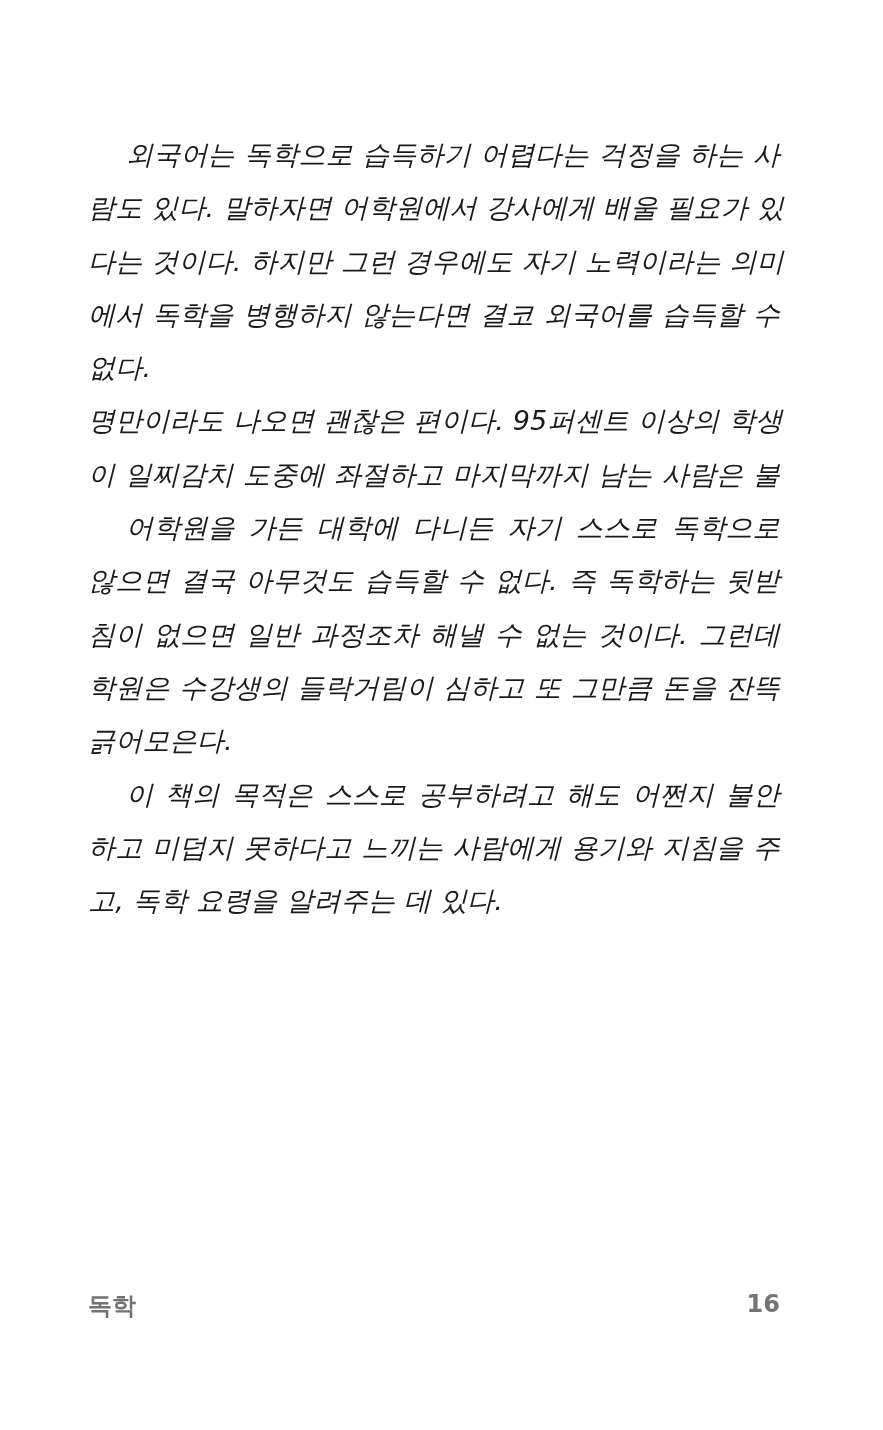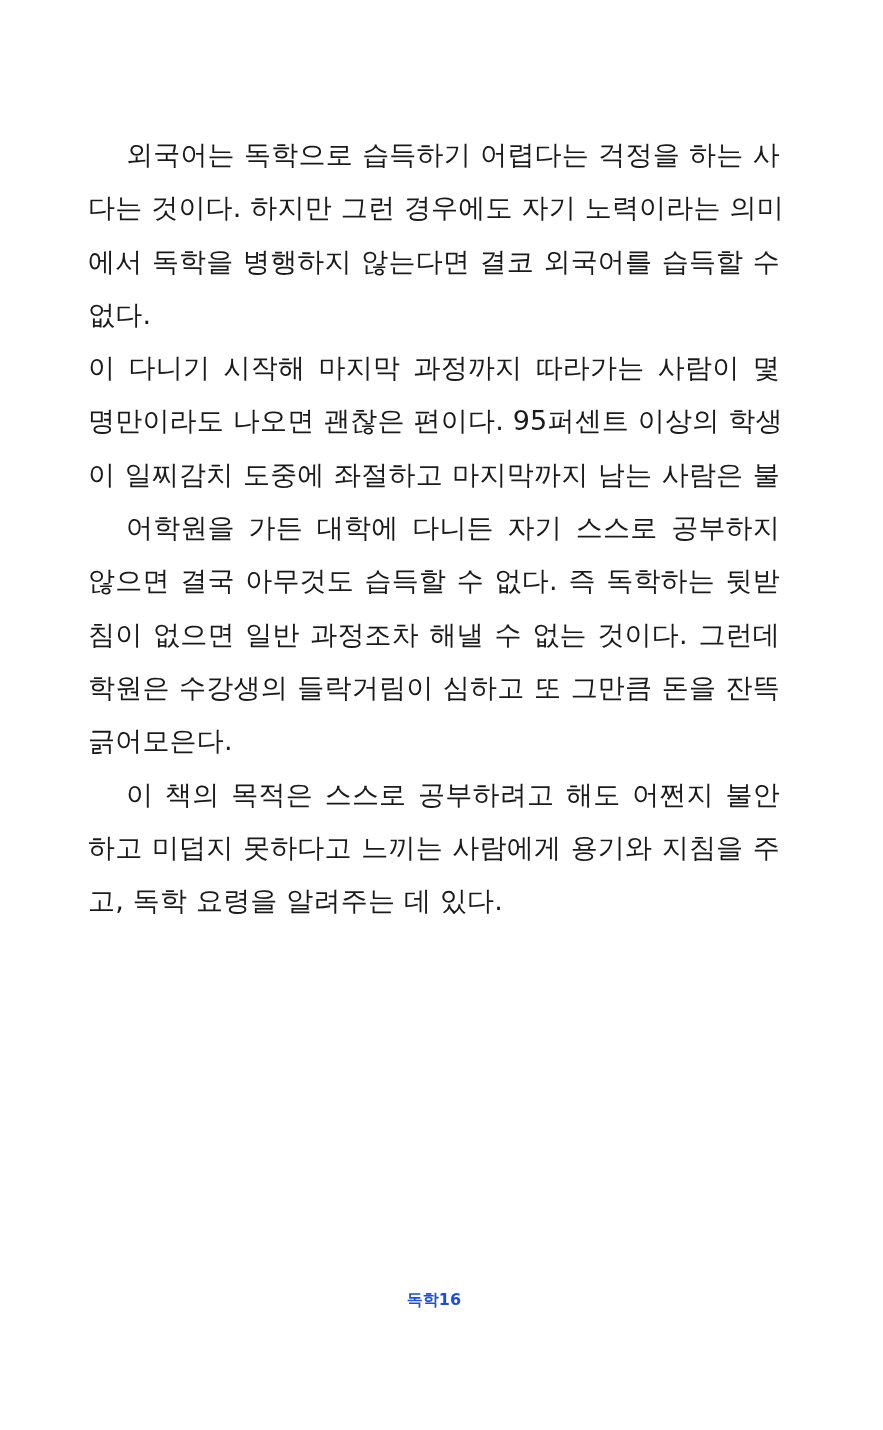--- a/index.html
+++ b/index.html
@@ -16,20 +16,21 @@
     }
     .page-body {
       position: absolute;
       left: 88px;
       top: 128px;
       width: 692px;
       font-family: "DejaVu Sans", sans-serif;
       font-size: 27px;
       line-height: 53.3px;
       letter-spacing: 0.2px;
+      font-style: italic;
     }
     .para {
       margin: 0;
       padding: 0;
     }
     .line {
       display: block;
       white-space: nowrap;
       text-align-last: justify;
       text-align: justify;
@@ -39,44 +40,44 @@
     }
     .line.indent {
       padding-left: 38px;
     }
     .footer {
       position: absolute;
       top: 1290px;
       left: 88px;
       width: 692px;
       display: flex;
-      justify-content: center;
+      justify-content: space-between;
       font-family: "DejaVu Sans", sans-serif;
-      font-size: 16px;
+      font-size: 24px;
       font-weight: bold;
-      color: #1d4ed8;
+      color: #737373;
     }
   </style>
 </head>
 <body>
 
 <div class="page-body">
   <div class="para">
     <span class="line indent">외국어는 독학으로 습득하기 어렵다는 걱정을 하는 사</span>
+    <span class="line">람도 있다. 말하자면 어학원에서 강사에게 배울 필요가 있</span>
     <span class="line">다는 것이다. 하지만 그런 경우에도 자기 노력이라는 의미</span>
     <span class="line">에서 독학을 병행하지 않는다면 결코 외국어를 습득할 수</span>
     <span class="line last">없다.</span>
   </div>
   <div class="para">
-    <span class="line">이 다니기 시작해 마지막 과정까지 따라가는 사람이 몇</span>
     <span class="line">명만이라도 나오면 괜찮은 편이다. 95퍼센트 이상의 학생</span>
     <span class="line">이 일찌감치 도중에 좌절하고 마지막까지 남는 사람은 불</span>
   </div>
   <div class="para">
-    <span class="line indent">어학원을 가든 대학에 다니든 자기 스스로 공부하지</span>
+    <span class="line indent">어학원을 가든 대학에 다니든 자기 스스로 독학으로</span>
     <span class="line">않으면 결국 아무것도 습득할 수 없다. 즉 독학하는 뒷받</span>
     <span class="line">침이 없으면 일반 과정조차 해낼 수 없는 것이다. 그런데</span>
     <span class="line">학원은 수강생의 들락거림이 심하고 또 그만큼 돈을 잔뜩</span>
     <span class="line last">긁어모은다.</span>
   </div>
   <div class="para">
     <span class="line indent">이 책의 목적은 스스로 공부하려고 해도 어쩐지 불안</span>
     <span class="line">하고 미덥지 못하다고 느끼는 사람에게 용기와 지침을 주</span>
     <span class="line last">고, 독학 요령을 알려주는 데 있다.</span>
   </div>

